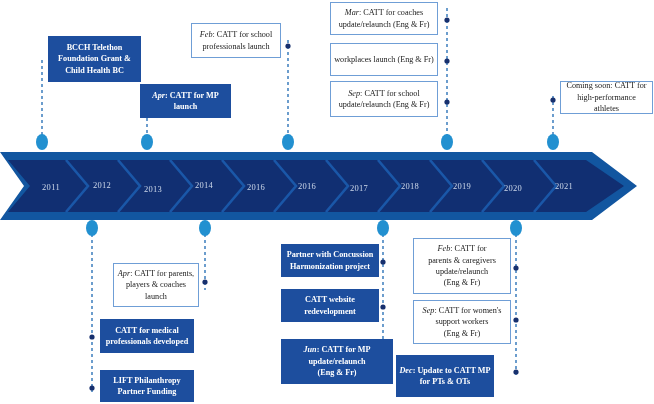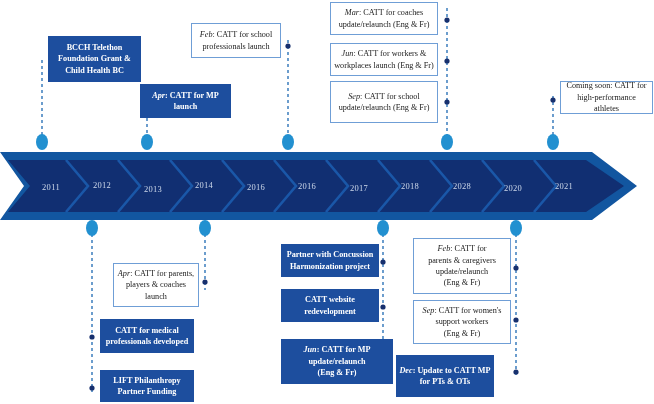--- a/index.html
+++ b/index.html
@@ -130,21 +130,21 @@
   </svg>
 
   <div class="year" style="left:51px;top:187px">2011</div>
   <div class="year" style="left:102px;top:185px">2012</div>
   <div class="year" style="left:153px;top:189px">2013</div>
   <div class="year" style="left:204px;top:185px">2014</div>
   <div class="year" style="left:256px;top:187px">2016</div>
   <div class="year" style="left:307px;top:186px">2016</div>
   <div class="year" style="left:359px;top:188px">2017</div>
   <div class="year" style="left:410px;top:186px">2018</div>
-  <div class="year" style="left:462px;top:186px">2028</div>
+  <div class="year" style="left:462px;top:186px">2019</div>
   <div class="year" style="left:513px;top:188px">2020</div>
   <div class="year" style="left:564px;top:186px">2021</div>
 
   <div class="box filled" style="left:48px;top:36px;width:93px;height:46px">
     <span class="bt">
         <span style="display: block;">BCCH Telethon</span>
         <span style="display: block;">Foundation Grant &amp;</span>
         <span style="display: block;">Child Health BC</span>
       </span>
   </div>
@@ -165,26 +165,25 @@
 
   <div class="box outline" style="left:330px;top:2px;width:108px;height:33px">
     <span class="bt">
         <span style="display: block;"><i>Mar</i>: CATT for coaches</span>
         <span style="display: block;">update/relaunch (Eng &amp; Fr)</span>
       </span>
   </div>
 
   <div class="box outline" style="left:330px;top:43px;width:108px;height:33px">
     <span class="bt">
-        <span style="display: block;"><i>Jun</i>: CATT for workers &amp;</span>
         <span style="display: block;">workplaces launch (Eng &amp; Fr)</span>
       </span>
   </div>
 
-  <div class="box outline" style="left:330px;top:81px;width:108px;height:42px">
+  <div class="box outline" style="left:330px;top:81px;width:108px;height:36px">
     <span class="bt">
         <span style="display: block;"><i>Sep</i>: CATT for school</span>
         <span style="display: block;">update/relaunch (Eng &amp; Fr)</span>
       </span>
   </div>
 
   <div class="box outline" style="left:560px;top:81px;width:93px;height:33px">
     <span class="bt">
         <span style="display: block;">Coming soon: CATT for</span>
         <span style="display: block;">high-performance athletes</span>

